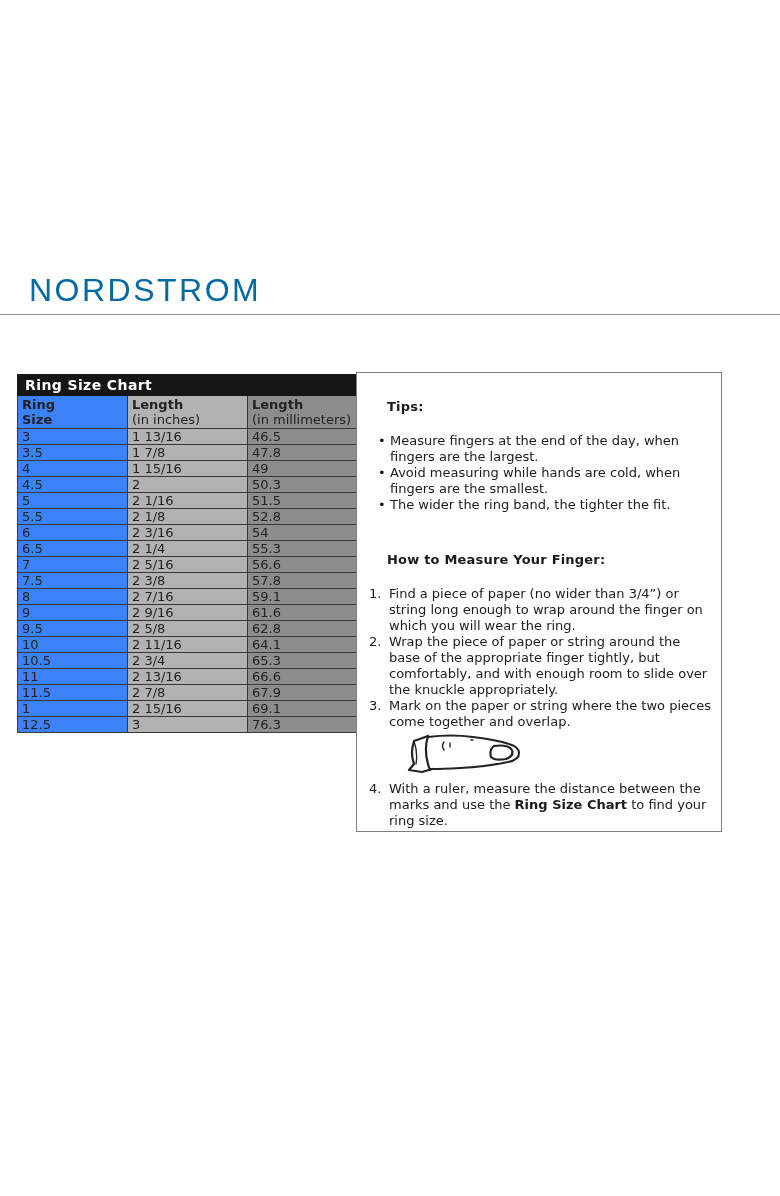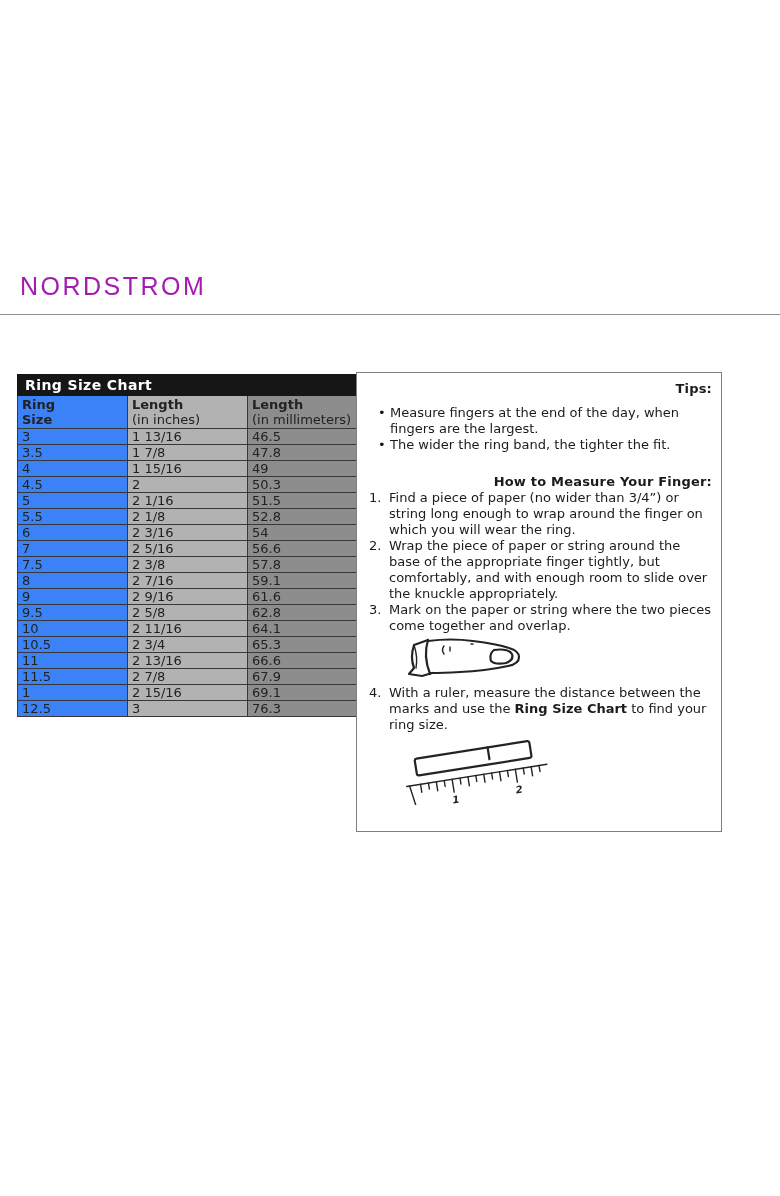--- a/index.html
+++ b/index.html
@@ -3,23 +3,23 @@
 <meta charset="utf-8">
 <style>
   html,body{margin:0;padding:0;background:#fff;}
   body{
     width:780px;height:1196px;position:relative;overflow:hidden;
     font-family:"DejaVu Sans","Liberation Sans",sans-serif;
     color:#1b1b1b;
   }
   
   .logo{
-    position:absolute;left:20px;top:272px;
+    position:absolute;left:29px;top:272px;
     font-family:"Liberation Sans",sans-serif;
-    font-size:25px;font-weight:400;letter-spacing:2.5px;color:#a21caf;
+    font-size:32px;font-weight:400;letter-spacing:2.5px;color:#0369a1;
   }
   .top-rule{
     position:absolute;left:0;top:314px;width:780px;height:0;
     border-top:1px solid #8f8f8f;
   }
   
   .chart-wrap{position:absolute;left:17px;top:374px;width:339px;}
   table.ring-table{
     border-collapse:collapse;width:339px;table-layout:fixed;
     font-size:13px;color:#222;
@@ -43,21 +43,21 @@
   }
   .bg-size{background:#3b82f6;}
   .bg-in{background:#b2b2b2;}
   .bg-mm{background:#8d8d8d;}
   
   .panel{
     position:absolute;left:356px;top:372px;width:366px;height:460px;
     box-sizing:border-box;background:#fff;border:1px solid #7e7e7e;
     padding:8px 9px 0 12px;font-size:13px;line-height:16px;overflow:hidden;
   }
-  .panel h3{margin:0;font-size:13px;line-height:16px;font-weight:700;letter-spacing:.2px;text-align:right;}
+  .panel h3{margin:18px;font-size:13px;line-height:16px;font-weight:700;letter-spacing:.2px;}
   ul.tips{margin:8px;padding:0;list-style:none;}
   ul.tips li{position:relative;padding-left:13px;}
   ul.tips li::before{content:"\2022";position:absolute;left:1px;top:0;}
   .section-gap{height:13px;}
   .step{display:flex;}
   .step .num{flex:0 0 20px;}
   .step .txt{flex:1;}
   .finger-illo{margin:3px 0 2px 36px;}
   .ruler-illo{margin:2px 0 0 30px;}
   svg .ink{stroke:#232323;fill:none;stroke-width:2.2;stroke-linecap:round;stroke-linejoin:round;}
@@ -126,20 +126,25 @@
           <td class="bg-size">5.5</td>
           <td class="bg-in">2 1/8</td>
           <td class="bg-mm">52.8</td>
         </tr>
       <tr>
           <td class="bg-size">6</td>
           <td class="bg-in">2 3/16</td>
           <td class="bg-mm">54</td>
         </tr>
       <tr>
+          <td class="bg-size">6.5</td>
+          <td class="bg-in">2 1/4</td>
+          <td class="bg-mm">55.3</td>
+        </tr>
+      <tr>
           <td class="bg-size">7</td>
           <td class="bg-in">2 5/16</td>
           <td class="bg-mm">56.6</td>
         </tr>
       <tr>
           <td class="bg-size">7.5</td>
           <td class="bg-in">2 3/8</td>
           <td class="bg-mm">57.8</td>
         </tr>
       <tr>
@@ -188,20 +193,21 @@
           <td class="bg-mm">76.3</td>
         </tr>
     </tbody>
   </table>
 </div>
 
 <div class="panel">
   <h3>Tips:</h3>
   <ul class="tips">
     <li>Measure fingers at the end of the day, when fingers are the largest.</li>
+    <li>Avoid measuring while hands are cold, when fingers are the smallest.</li>
     <li>The wider the ring band, the tighter the fit.</li>
   </ul>
 
   <div class="section-gap"></div>
 
   <h3>How to Measure Your Finger:</h3>
   <div class="step">
     <span class="num">1.</span>
     <span class="txt">Find a piece of paper (no wider than 3/4”) or string long enough to wrap around the finger on which you will wear the ring.</span>
   </div>

